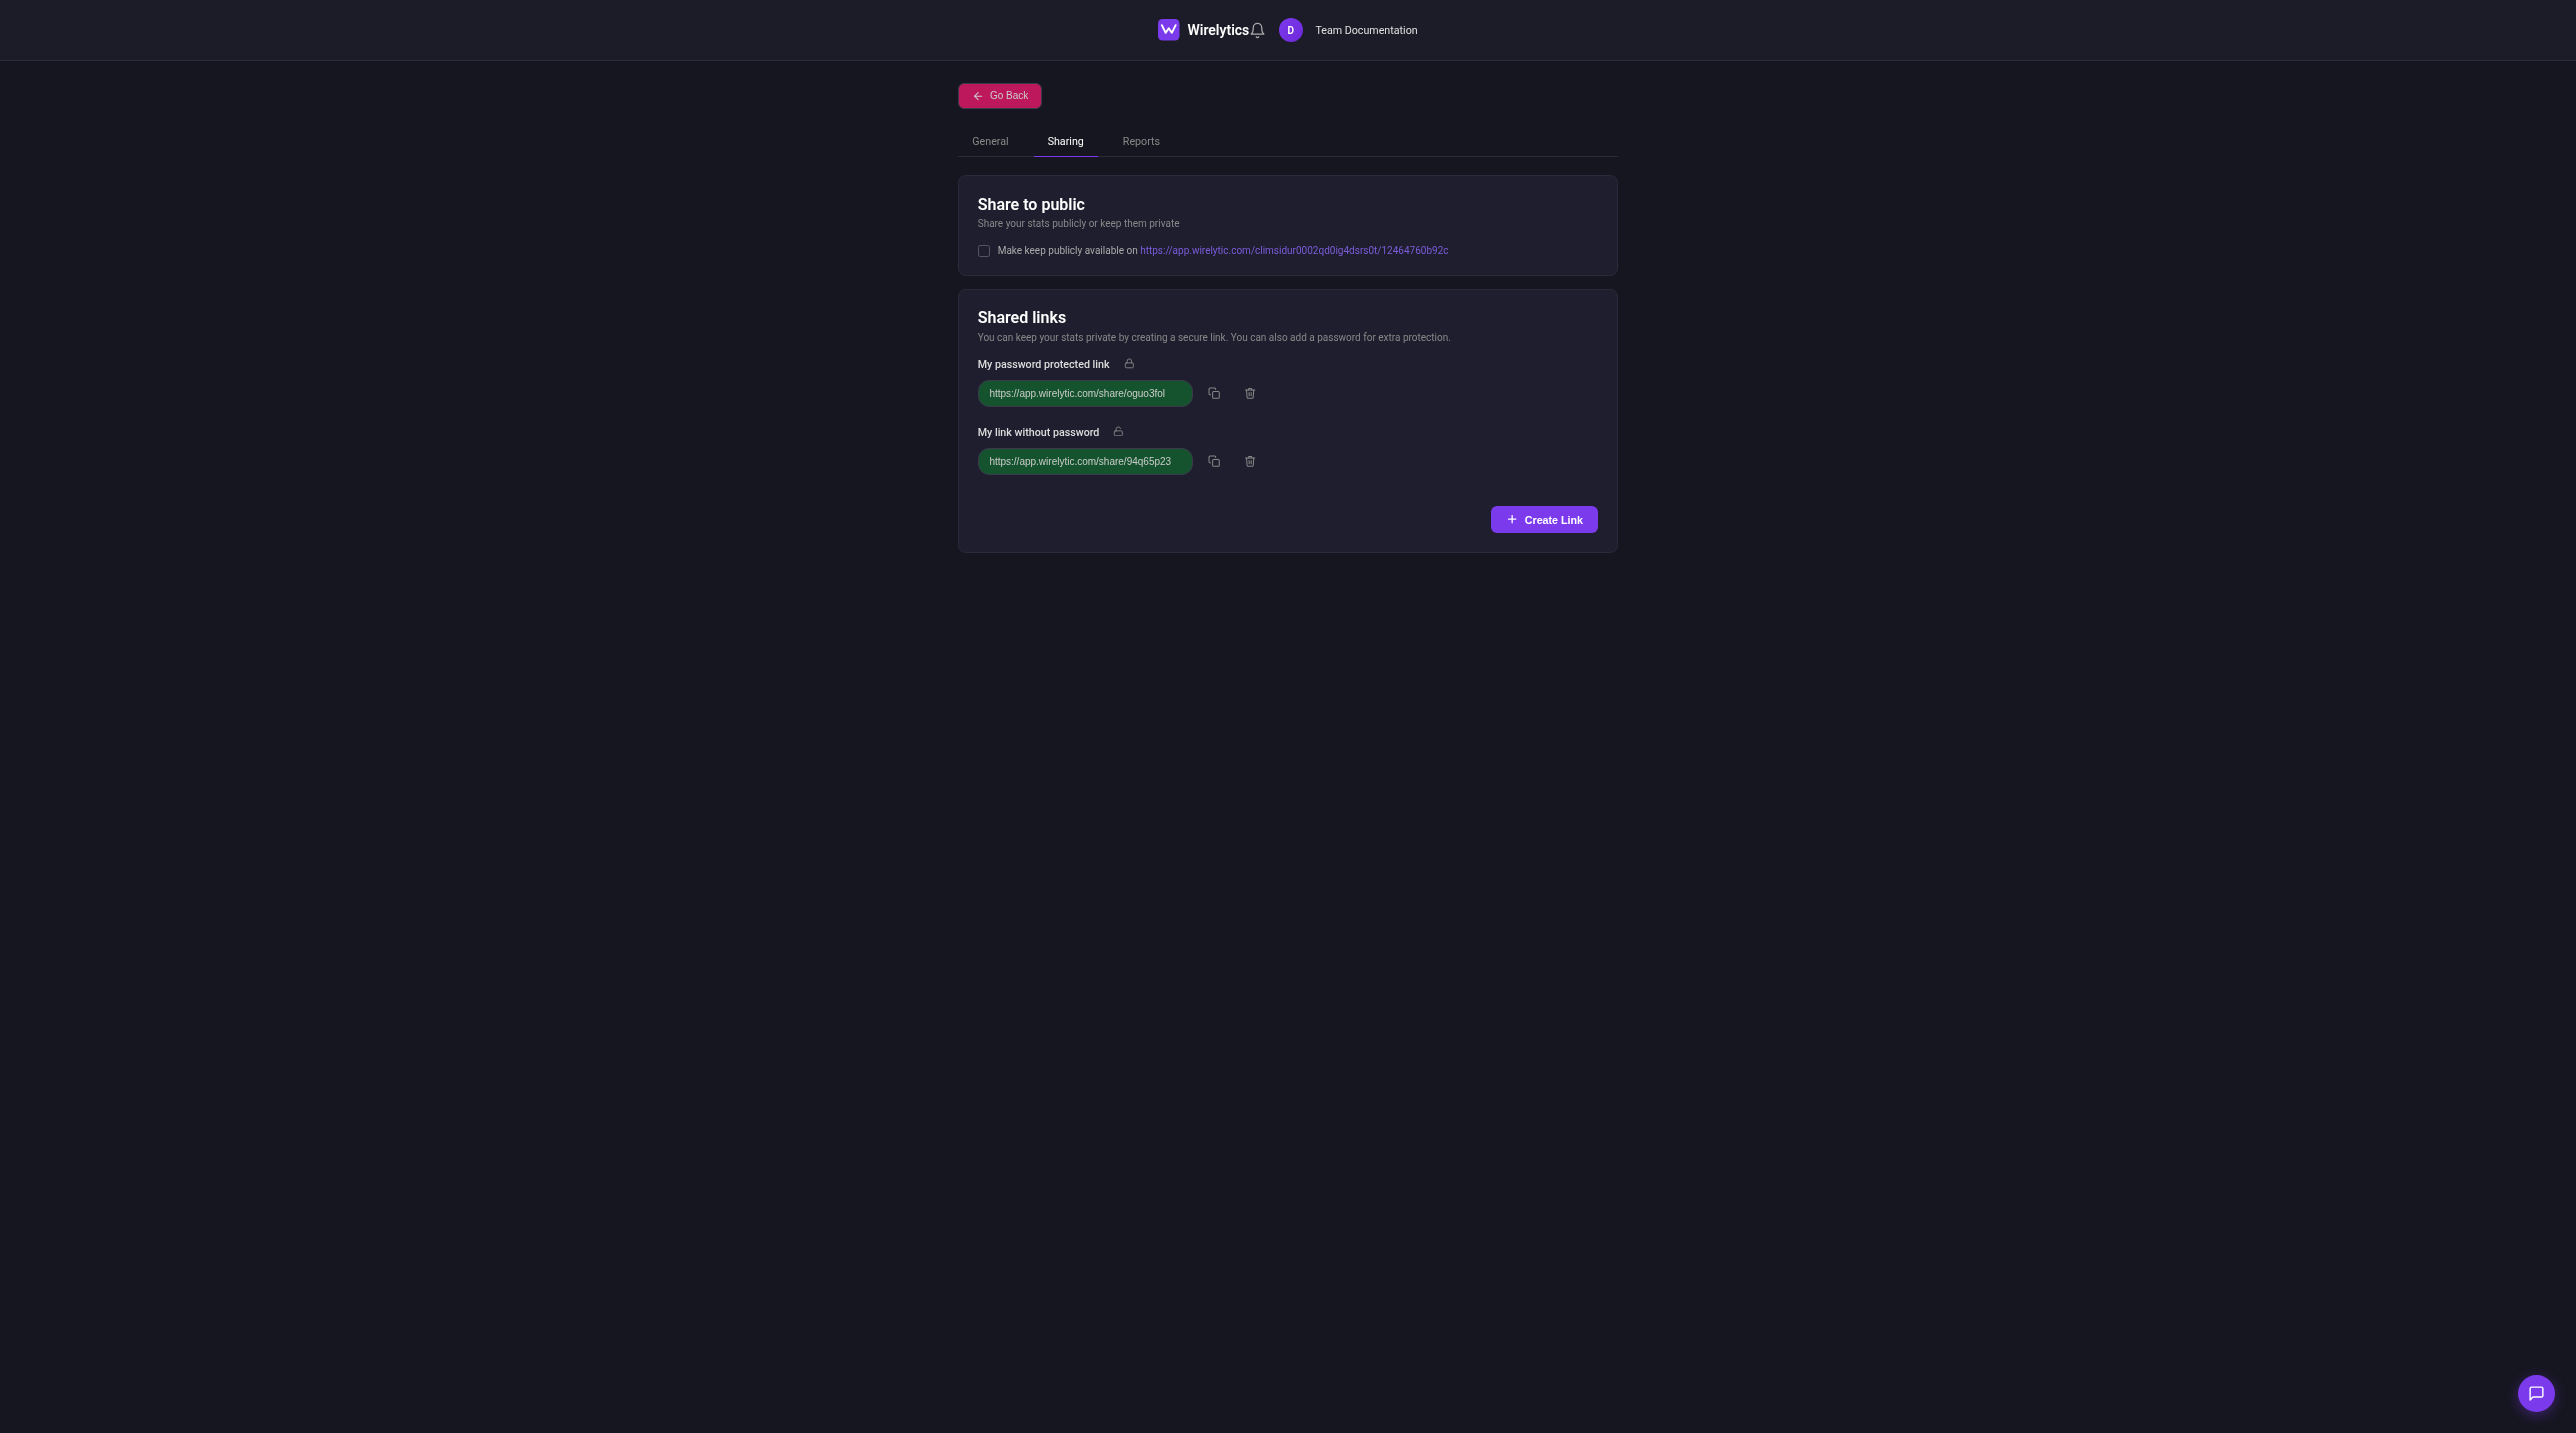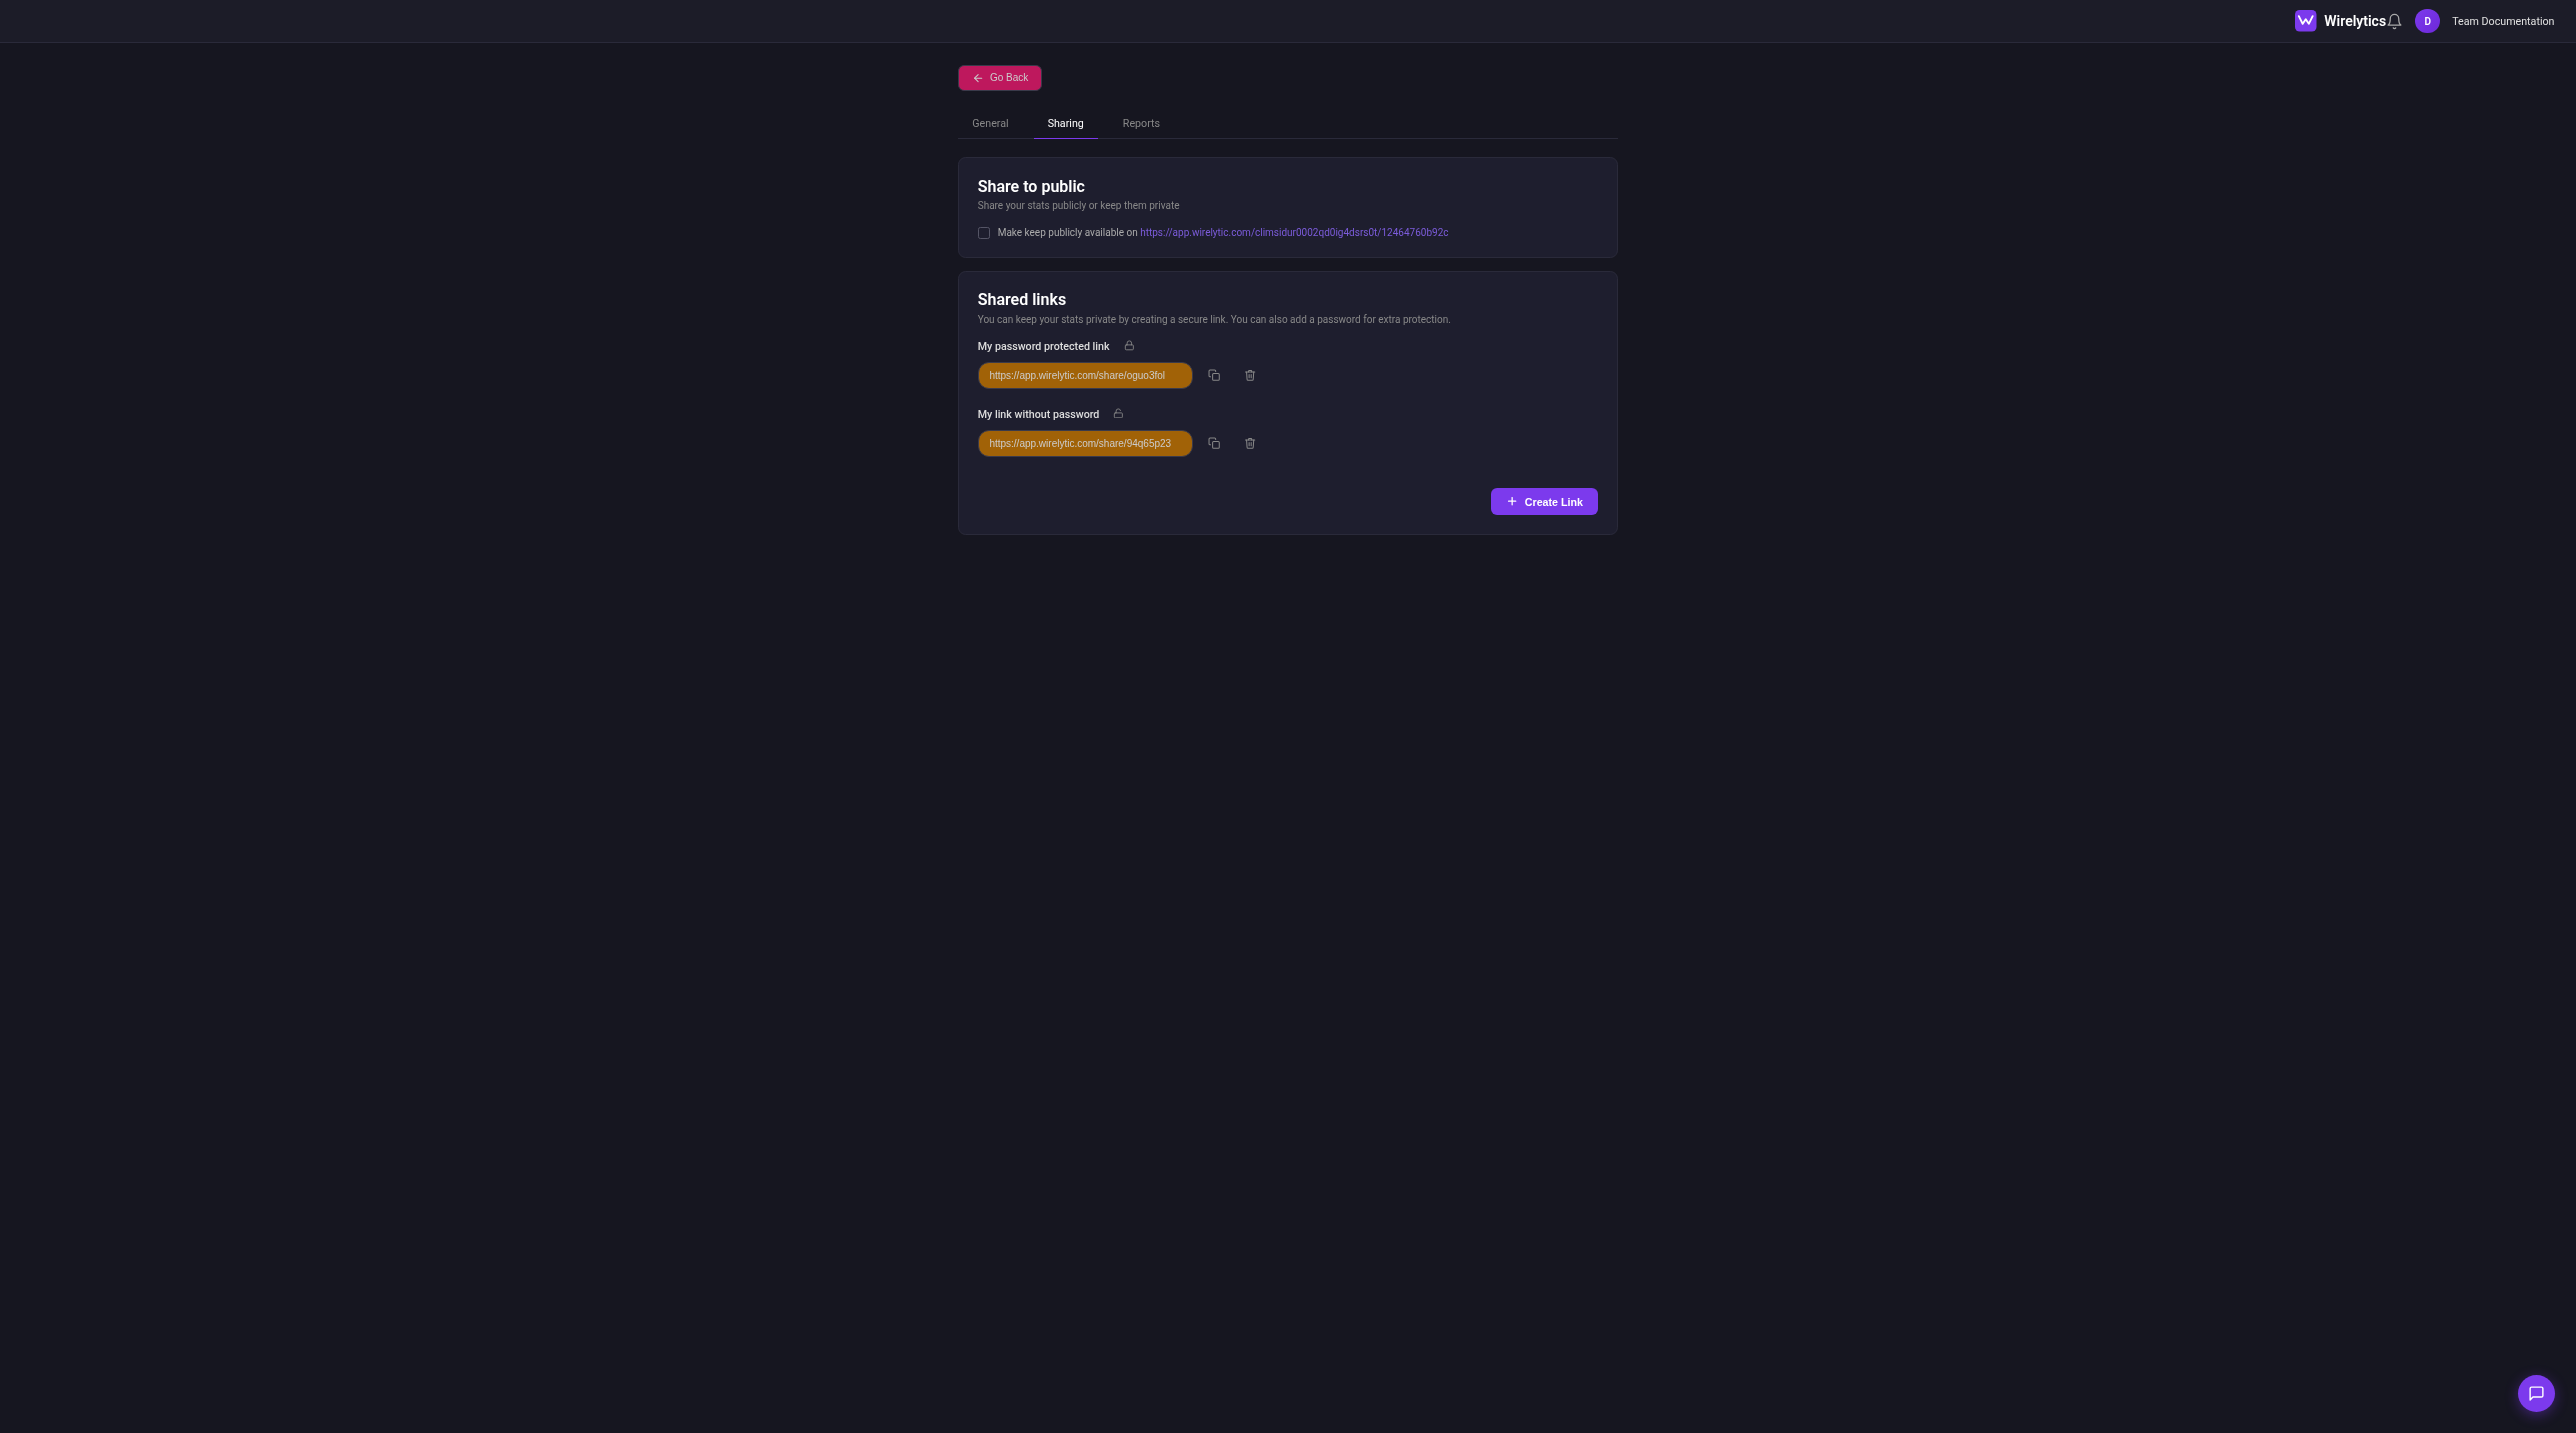--- a/index.html
+++ b/index.html
@@ -14,23 +14,23 @@
       color: #e0e0e0;
       font-family: -apple-system, BlinkMacSystemFont, 'Segoe UI', Roboto, sans-serif;
       min-height: 100vh;
       font-size: 10.7px;
     }
 
     
     .header {
       display: flex;
       align-items: center;
-      justify-content: flex-end;
+      justify-content: center;
       padding: 0 21.5px;
-      height: 43px;
+      height: 61px;
       background-color: #1c1c28;
       border-bottom: 0.8px solid #2a2a3a;
     }
 
     .header-left {
       display: flex;
       align-items: center;
       gap: 7.7px;
     }
 
@@ -196,21 +196,21 @@
     .link-row {
       display: flex;
       align-items: center;
       gap: 7.7px;
     }
 
     .link-input {
       flex: 1;
       max-width: 215px;
       padding: 7px 10.7px;
-      background-color: #a16207;
+      background-color: #14532d;
       border: 0.8px solid #3a3a4a;
       border-radius: 11px;
       color: #cccccc;
       font-size: 10px;
       outline: none;
     }
 
     .icon-btn {
       width: 28px;
       height: 28px;

